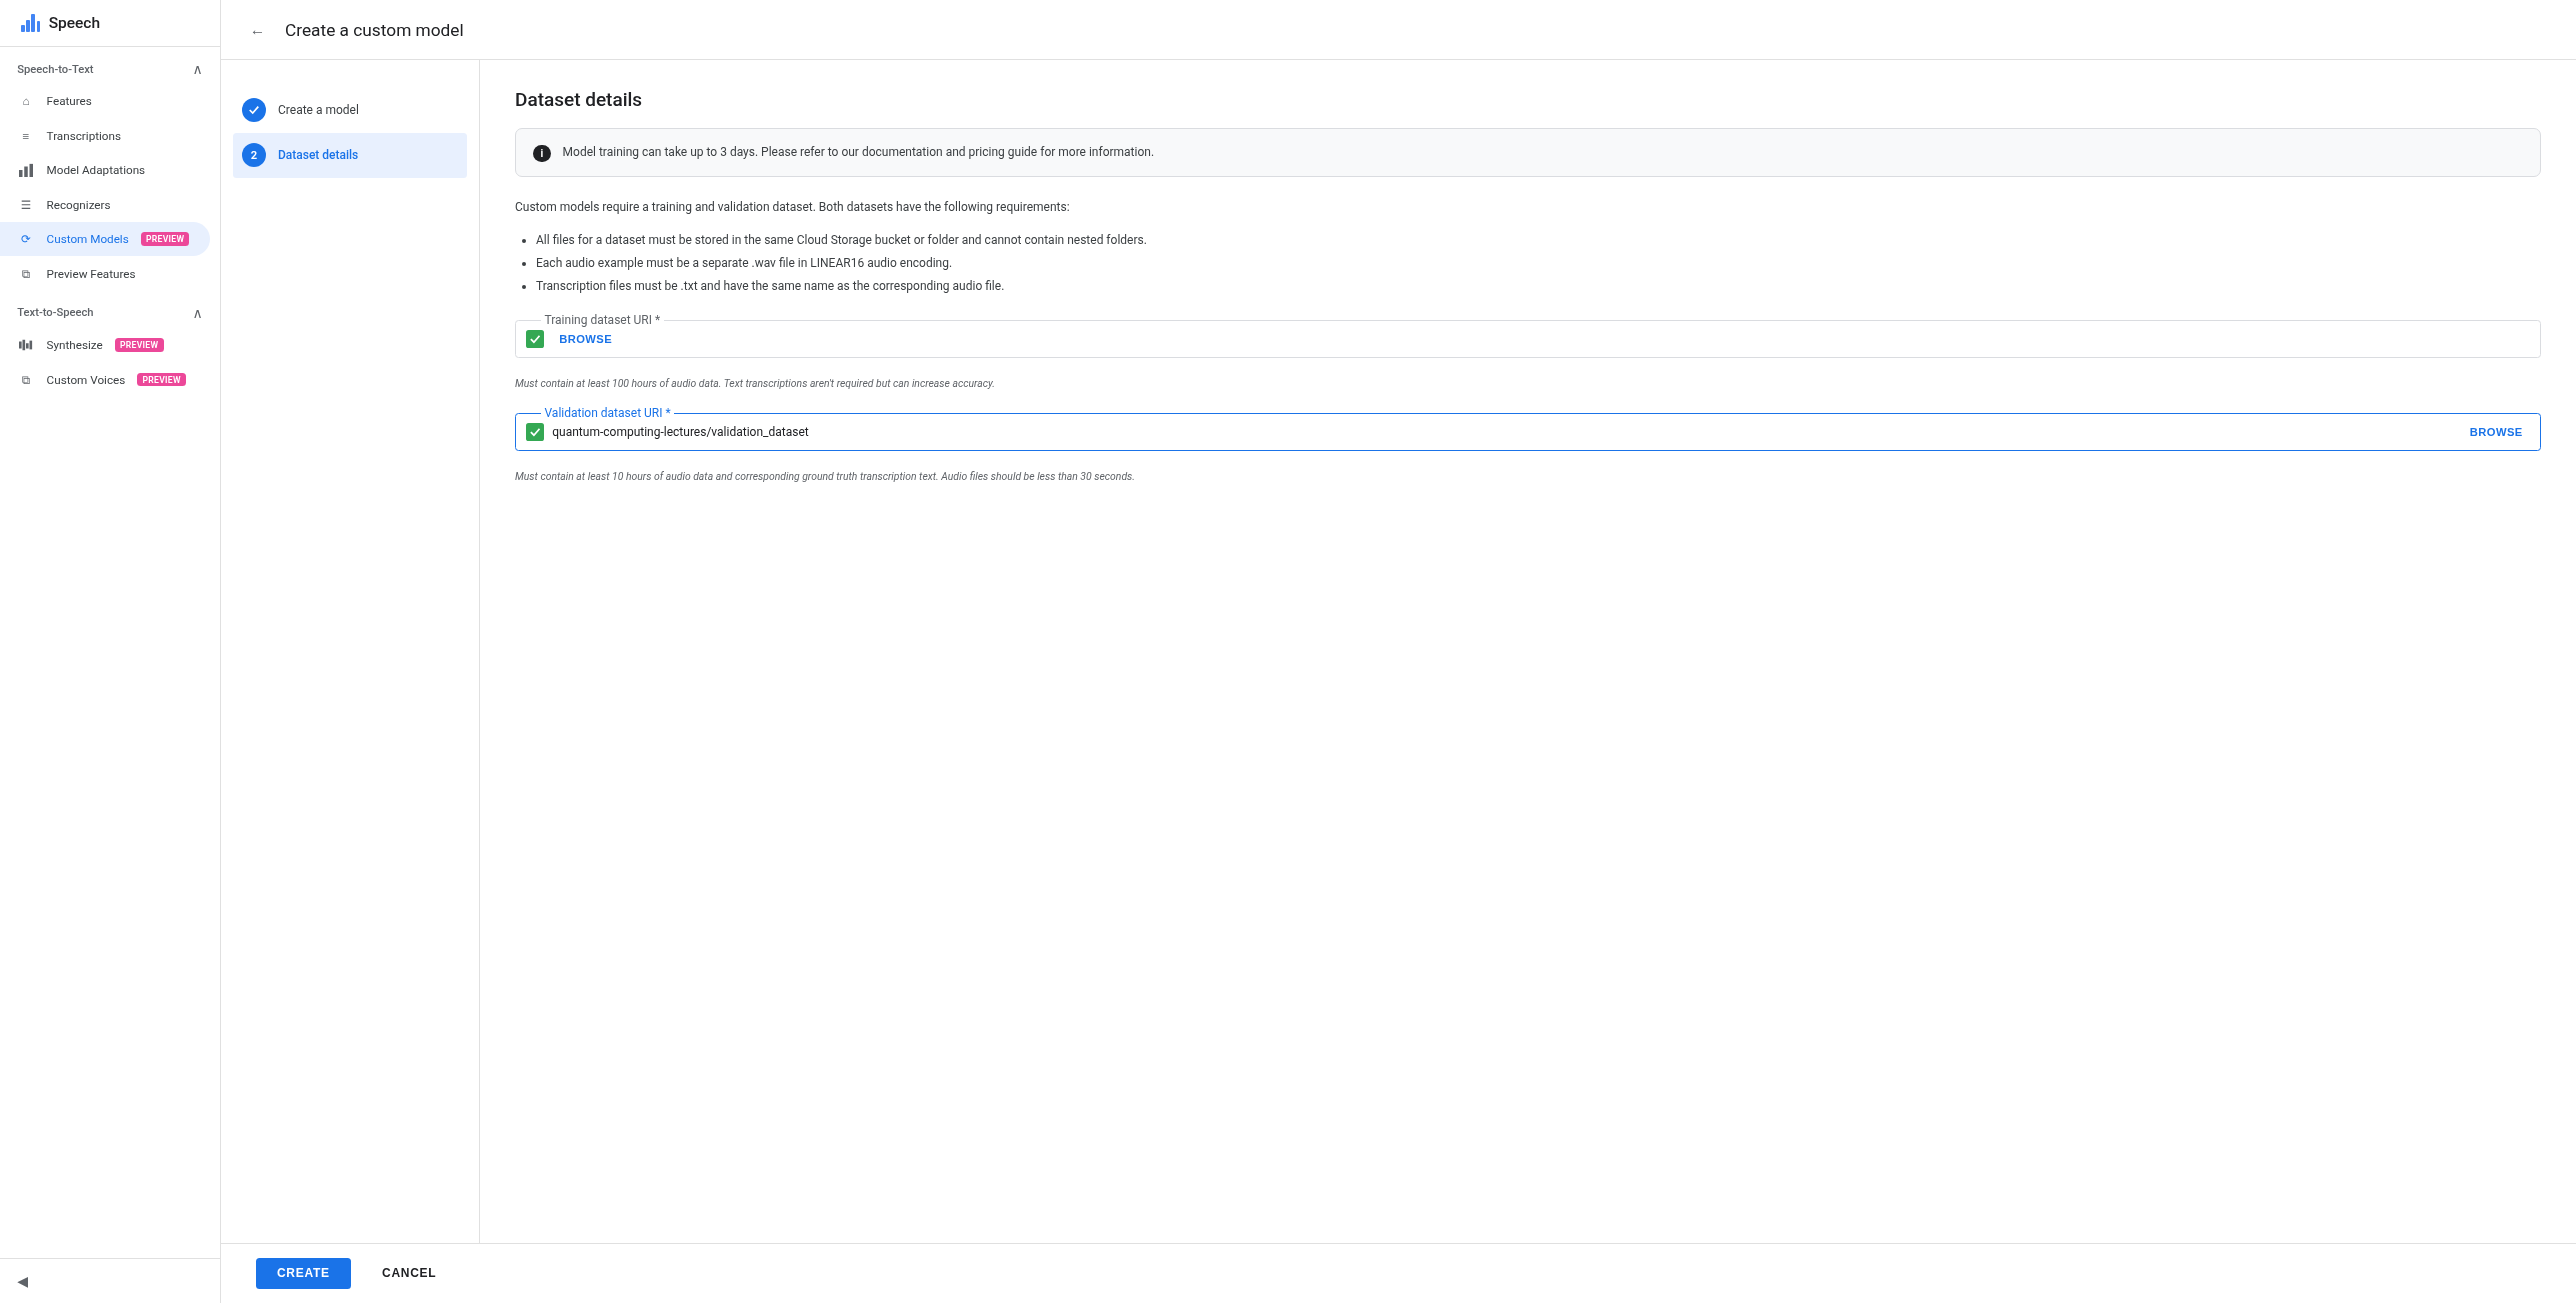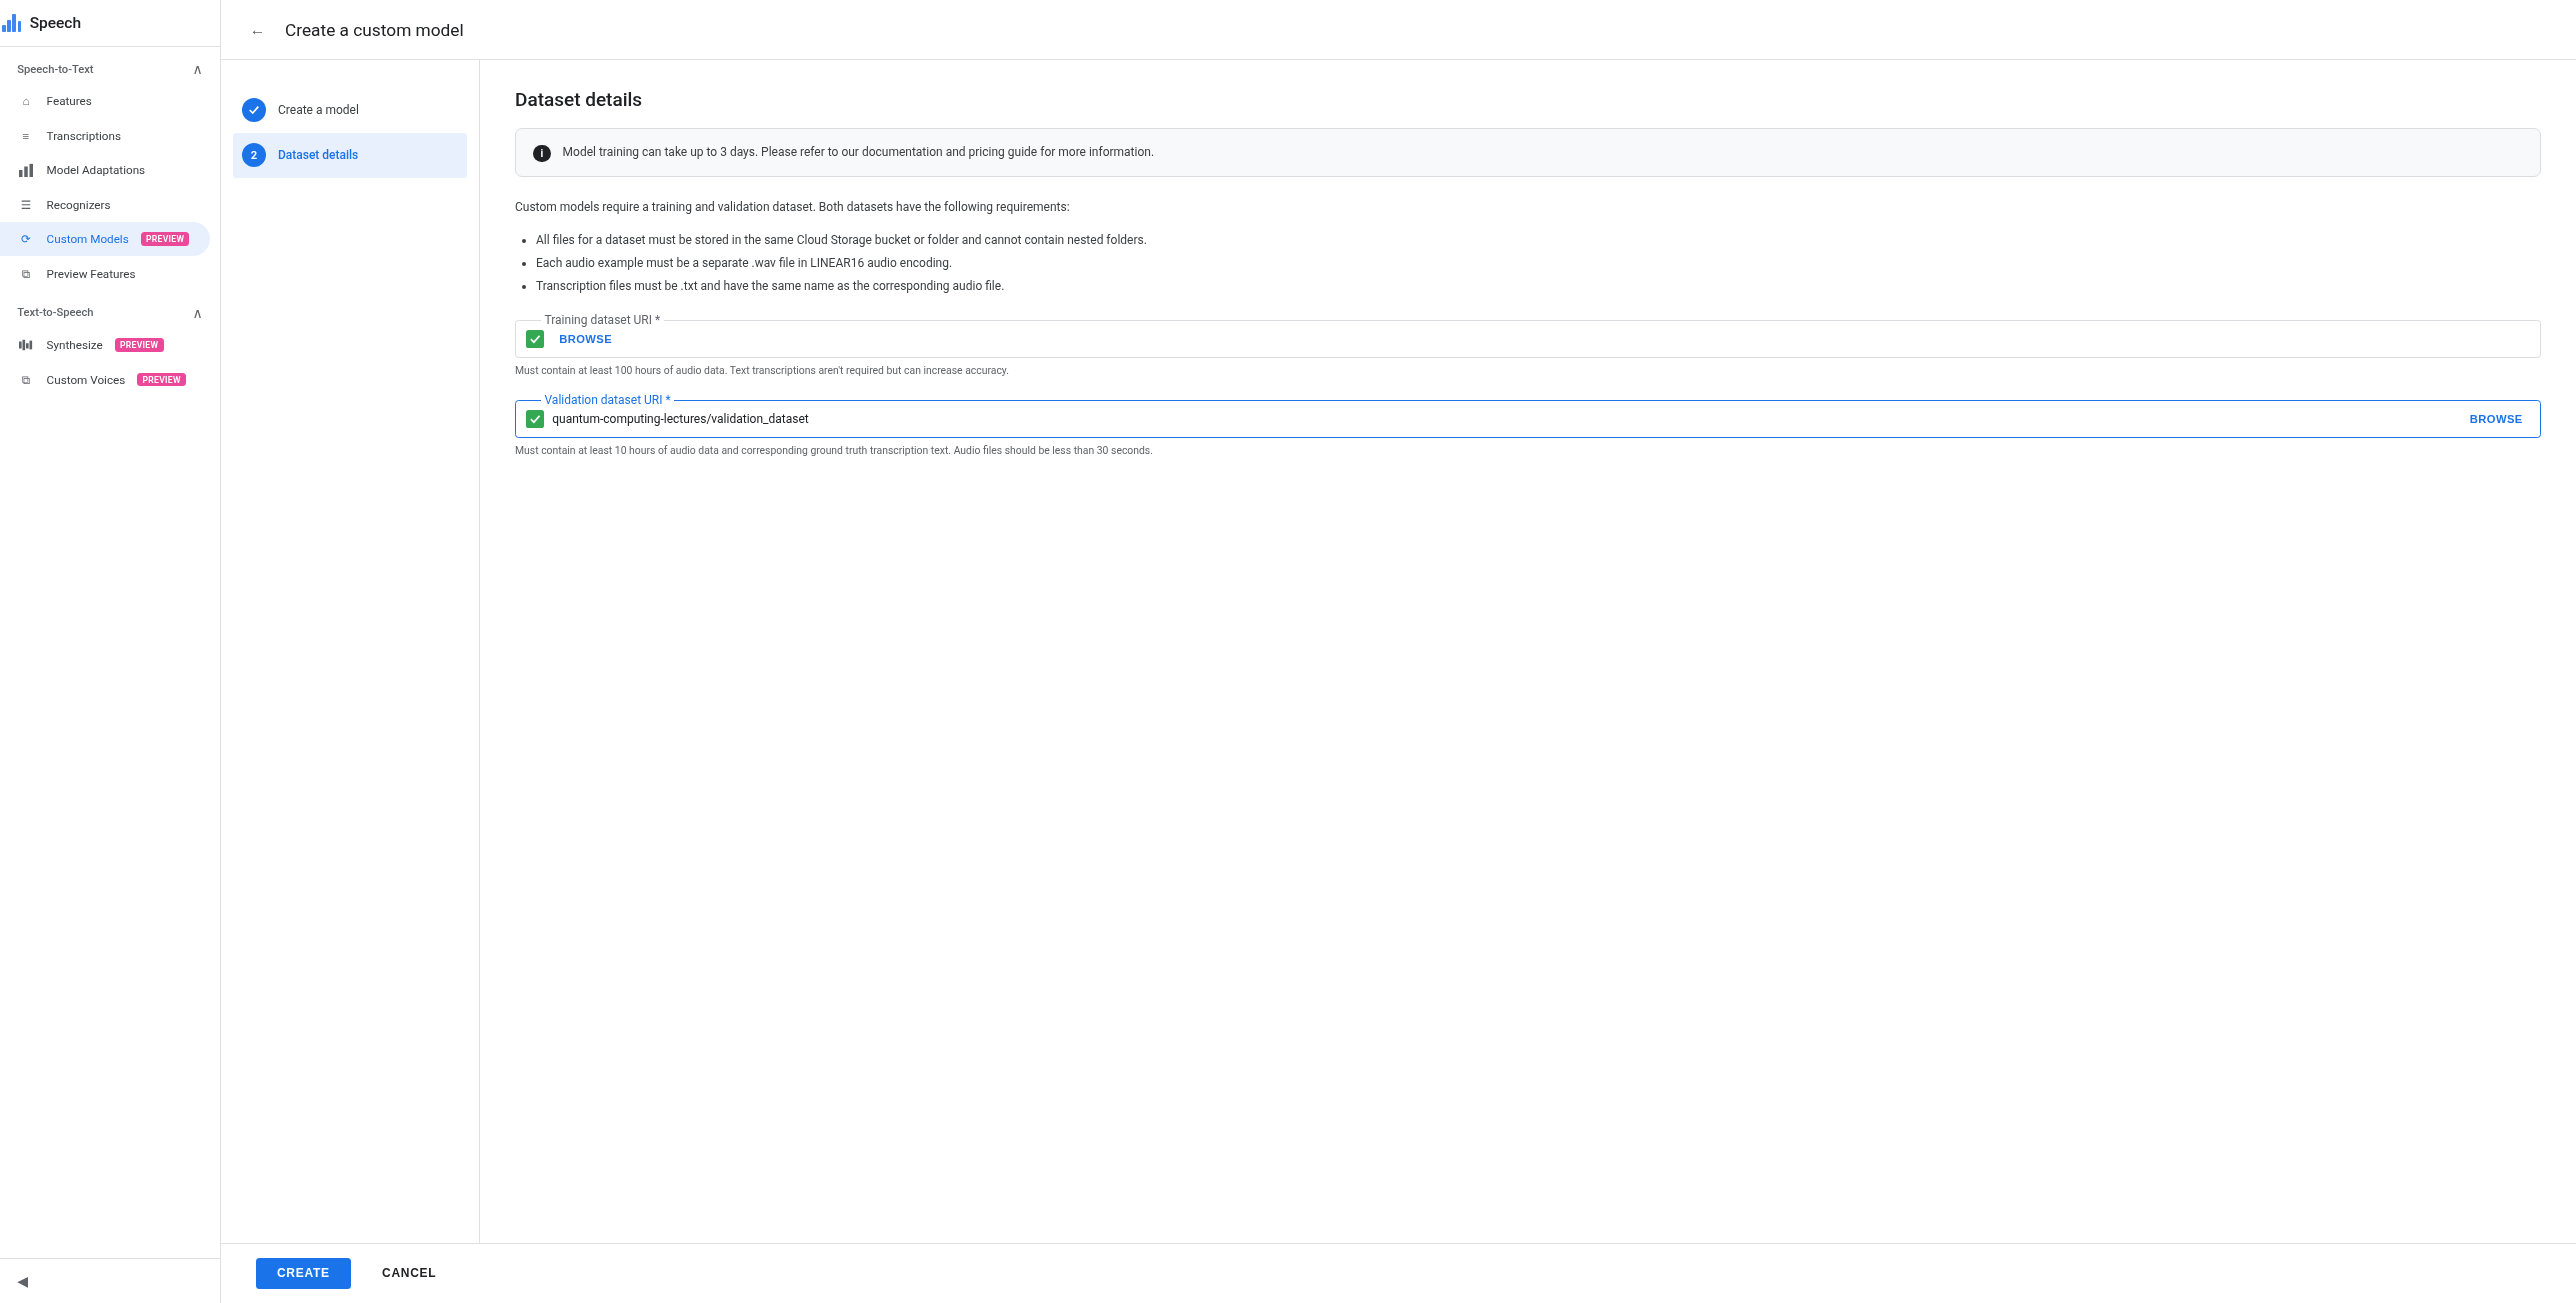--- a/index.html
+++ b/index.html
@@ -12,21 +12,21 @@
       background: #fff;
       border-right: 0.9px solid #e0e0e0;
       display: flex;
       flex-direction: column;
       height: 100%;
       overflow-y: auto;
     }
     .sidebar-header {
       display: flex;
       align-items: center;
-      padding: 14px 2px;
+      padding: 14px 21px;
       border-bottom: 0.9px solid #e0e0e0;
     }
     .sidebar-logo {
       display: flex;
       align-items: center;
       gap: 8.6px;
       font-size: 15.5px;
       font-weight: 500;
       color: #202124;
     }
@@ -311,22 +311,23 @@
       color: #1a73e8;
       font-size: 11.2px;
       font-weight: 600;
       cursor: pointer;
       letter-spacing: 0.4px;
       padding: 3.5px 7px;
     }
     .field-hint {
       font-size: 10.4px;
       color: #5f6368;
-      margin-top: 5px;
+      margin-top: 18px;
       line-height: 1.5;
+      font-style: italic;
     }
 
     
     .action-bar {
       border-top: 0.9px solid #e0e0e0;
       padding: 14px 35px;
       display: flex;
       align-items: center;
       gap: 10.4px;
       background: #fff;

